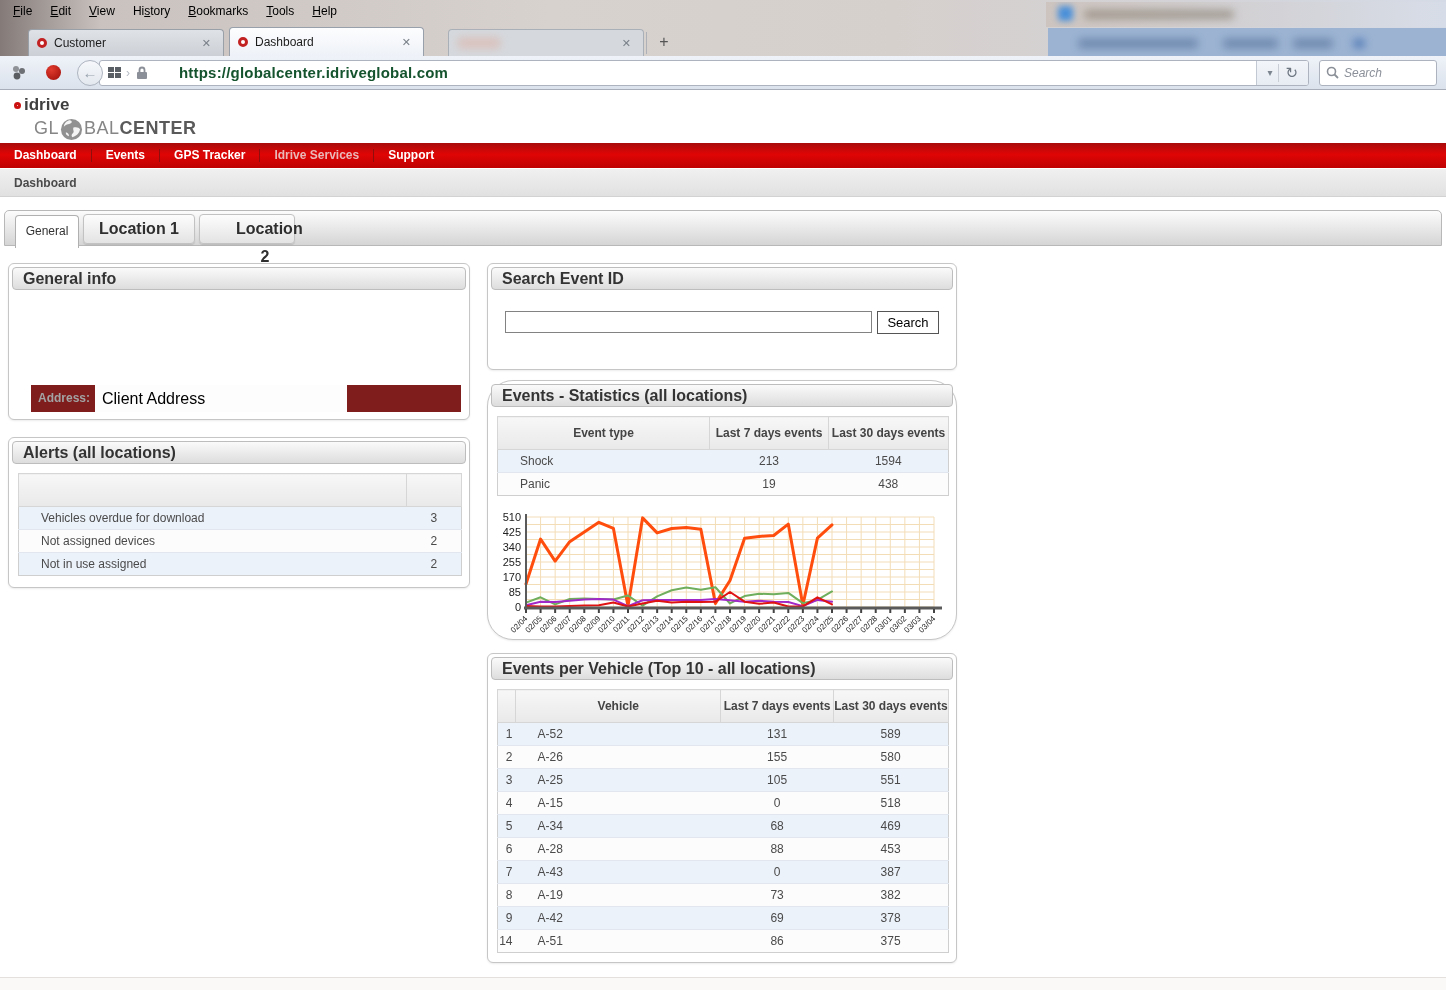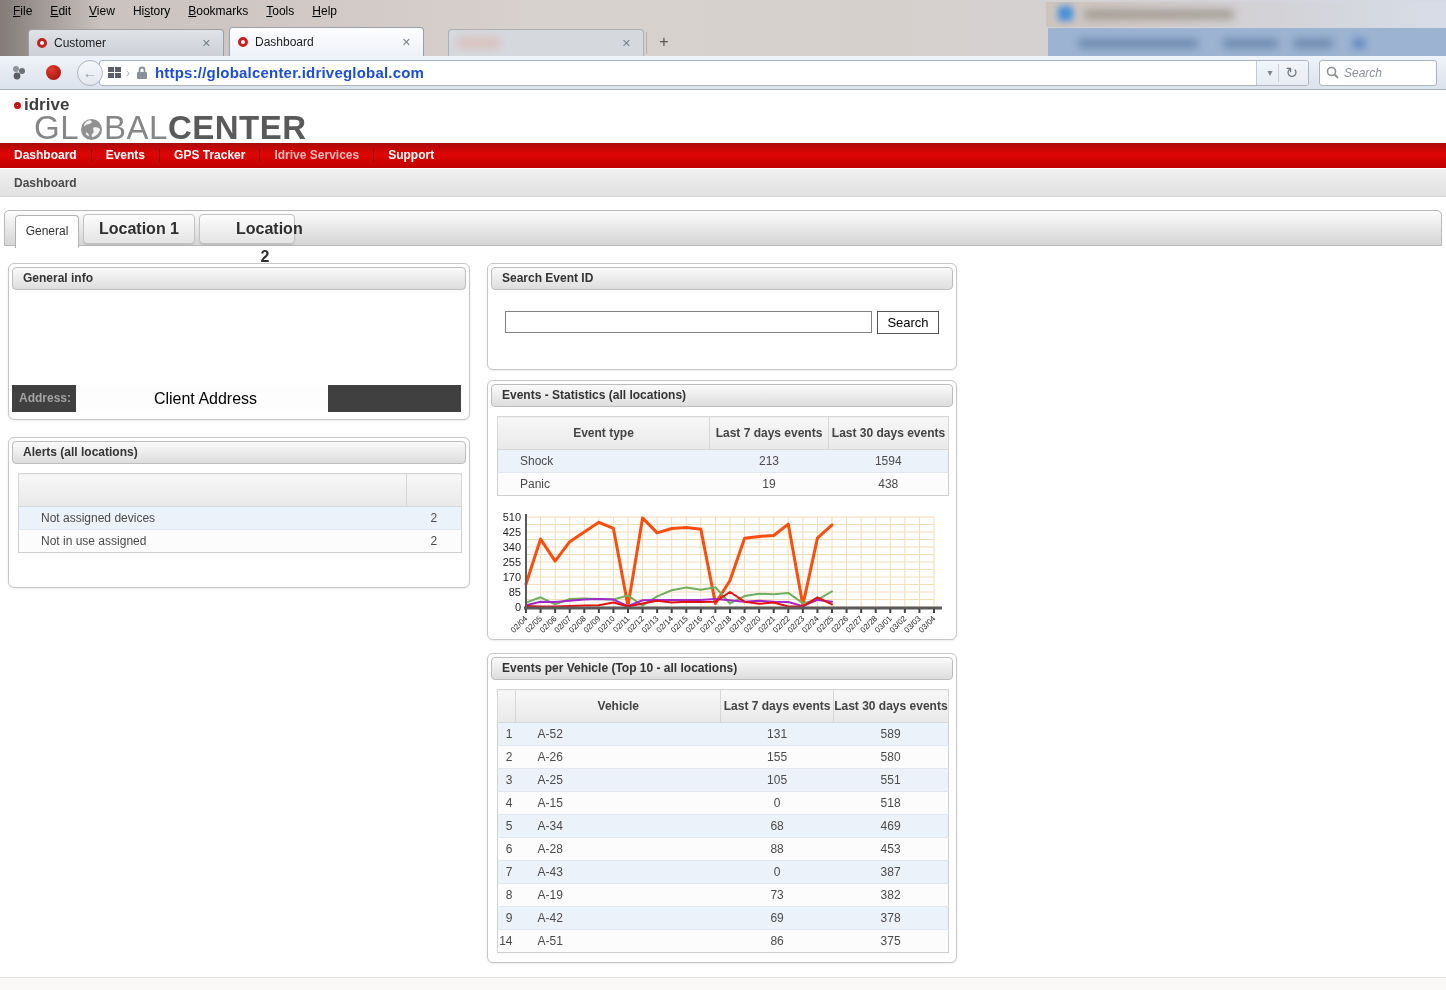--- a/index.html
+++ b/index.html
@@ -38,36 +38,36 @@
   .ext-icon { margin-left:10px; }
   .record-dot { width:15px; height:15px; border-radius:50%; background:radial-gradient(circle at 35% 30%,#e23b2e,#9c0d08); margin-left:18px; }
   .back-btn { width:26px; height:26px; border-radius:50%; background:linear-gradient(#f6f8fa,#e3e8ef); border:1px solid #adb4bf;
     color:#98a1ad; font-size:15px; text-align:center; line-height:24px; margin-left:16px; z-index:2; }
   .urlbar { position:relative; margin-left:-4px; width:1210px; height:26px; background:#fff; border:1px solid #aeb4bf; border-radius:3px;
     display:flex; align-items:center; padding-left:8px; }
   .grid-icon { display:inline-flex; flex-wrap:wrap; width:14px; gap:1px; margin-right:4px; }
   .grid-icon i { width:6px; height:5px; background:#5a5f66; }
   .chev { color:#b6bcc5; font-size:12px; margin-right:6px; }
   .lock-icon { margin-right:7px; }
-  .url-text { font-size:15px; color:#1d4ed8; font-weight:bold; letter-spacing:.2px; }
+  .url-text { font-size:15px; color:#14532d; font-weight:bold; letter-spacing:.2px;margin-left:24px; }
   .urlbar-right { position:absolute; right:0; top:0; height:24px; display:flex; align-items:center;
     background:linear-gradient(#f2f5f9,#e7ecf3); border-left:1px solid #c3c9d2; border-radius:0 2px 2px 0; padding:0 4px; }
   .drop-arrow { color:#7c8term; color:#7c8490; font-size:10px; padding:0 6px; }
   .reload { color:#6e7682; font-size:15px; padding:0 6px; border-left:1px solid #c9ced6; }
   .searchbox { margin-left:10px; width:118px; height:26px; background:#fff; border:1px solid #aeb4bf; border-radius:3px;
     display:flex; align-items:center; padding:0 6px; }
   .searchbox input { border:none; outline:none; width:86px; font-size:12px; font-family:"Liberation Sans",sans-serif; color:#333; }
   .searchbox input::placeholder { color:#8a8f98; font-style:italic; }
 
   
   .site-header { position:absolute; top:91px; left:0; width:1446px; height:40px; background:#fff; }
   .logo { position:absolute; left:14px; top:4px; cursor:pointer; }
   .logo-top { display:flex; align-items:center; font-size:17px; font-weight:bold; color:#3f3f3f; }
   .logo-ring { width:7px; height:7px; border:3px solid #cc1111; border-radius:50%; background:#fff; margin-right:3px; }
-  .logo-main { margin-left:20px; font-size:33px; line-height:26px; color:#868686; letter-spacing:.5px; display:flex; align-items:center; }
+  .logo-main { margin-left:20px; font-size:18px; line-height:26px; color:#868686; letter-spacing:.5px; display:flex; align-items:center; }
   .logo-main .ctr { color:#5a5a5a; font-weight:bold; }
   .globe { margin:0 1px; position:relative; top:1px; }
   .header-links { position:absolute; top:9px; left:730px; width:246px; display:flex; align-items:center; justify-content:flex-end; gap:18px; }
   .hlink { font-size:12px; color:#777; cursor:pointer; }
   .hlink-user { font-size:16px; color:#000; font-weight:bold; }
 
   
   .main-nav { position:absolute; top:143px; left:0; width:1446px; height:25px;
     background:linear-gradient(#a80b0b,#e00505 45%,#bf0202); display:flex; align-items:center; }
   .nav-item { font-size:12px; font-weight:bold; color:#fff; padding:0 14px; line-height:25px; cursor:pointer; }
@@ -86,45 +86,45 @@
   .ptab-active { left:10px; top:4px; width:64px; height:33px; background:#fff; border:1px solid #b0b0b0; border-bottom:none;
     border-radius:4px 4px 0 0; font-size:12px; color:#333; line-height:31px; z-index:2; }
   .ptab-idle { top:3px; height:30px; background:linear-gradient(#fdfdfd,#e3e3e3); border:1px solid #c2c2c2; border-radius:4px;
     font-size:16px; font-weight:bold; color:#2e2e2e; line-height:28px; box-shadow:0 1px 1px rgba(0,0,0,.12); }
   #ptab-loc1 { left:78px; width:112px; }
   #ptab-loc2 { left:194px; width:96px;padding-left:36px; }
 
   
   .panel { position:absolute; background:#fff; border:1px solid #c6c6c6; border-radius:6px; box-shadow:0 1px 2px rgba(0,0,0,.08); }
   .panel-hd { margin:3px; height:23px; background:linear-gradient(#fafafa,#dddddd); border:1px solid #bdbdbd; border-radius:4px;
-    font-size:12px; font-weight:bold; color:#333; line-height:21px; padding:0 10px; }
+    font-size:16px; font-weight:bold; color:#333; line-height:21px; padding:0 10px; }
 
   #panel-general { left:8px; top:263px; width:462px; height:157px; }
-  .addr-row { position:absolute; left:3px; right:8px; bottom:7px; height:27px; background:#404040;text-align:center; }
+  .addr-row { position:absolute; left:22px; right:8px; bottom:7px; height:27px; background:#7f1d1d; }
   .addr-label { position:absolute; left:7px; top:0; font-size:12px; font-weight:bold; color:#a3a3a3; line-height:27px; }
   .addr-field { position:absolute; left:64px; top:0; width:252px; height:27px; background:#fdfdfd; }
   .addr-field span { font-size:16px; color:#000; line-height:27px; margin-left:7px; }
 
   #panel-alerts { left:8px; top:437px; width:462px; height:151px; }
   table { border-collapse:collapse; }
   .dtable { margin:9px; width:444px; border:1px solid #cfcfcf; }
   .dtable th { background:linear-gradient(#f7f7f7,#e9e9e9); border:1px solid #d6d6d6; height:33px; font-size:12px; font-weight:bold; color:#444; }
   .dtable td { border-top:1px solid #e2e6ee; height:23px; font-size:12px; color:#4a4a4a; padding:0 22px; }
   .dtable tr:nth-child(odd) td { background:#ecf2fa; }
   .dtable tr:nth-child(even) td { background:#fcfcfc; }
   .val-c { text-align:center; color:#666; }
   .red-val { color:#e00000; }
   .dark-val { color:#222; }
 
   #panel-search { left:487px; top:263px; width:470px; height:107px; }
   .search-row { position:absolute; left:17px; top:47px; display:flex; gap:5px; }
   .search-row input[type=text] { width:367px; height:22px; border:1px solid #828282; font-size:13px; padding:0 4px; outline:none; font-family:"Liberation Sans",sans-serif; }
   .search-btn { width:62px; height:23px; background:#fff; border:1px solid #555; font-size:13px; color:#000; font-family:"Liberation Sans",sans-serif; }
 
-  #panel-stats { left:487px; top:380px; width:470px; height:260px; }
+  #panel-stats { left:487px; top:380px; width:470px; height:260px;border-radius:26px; }
   .green-val { color:#54ab44; }
   .panic-val { color:#e00000; }
   #chart-wrap { position:absolute; left:6px; top:130px; }
 
   #panel-vehicles { left:487px; top:653px; width:470px; height:310px; }
   .idx-col { width:18px; text-align:right; color:#333; padding:0 3px 0 0 !important; }
   .veh-col { width:205px; }
   .n7-col { width:112px; }
   .n30-col { width:115px; }
 
@@ -265,20 +265,24 @@
   <div class="panel" id="panel-alerts">
     <div class="panel-hd">Alerts (all locations)</div>
     <table class="dtable">
       <thead>
           <tr>
             <th style="width:388px;"></th>
             <th></th>
           </tr>
         </thead>
       <tbody>
+        <tr>
+            <td>Vehicles overdue for download</td>
+            <td class="val-c red-val">3</td>
+          </tr>
         <tr>
             <td>Not assigned devices</td>
             <td class="val-c red-val">2</td>
           </tr>
         <tr>
             <td>Not in use assigned</td>
             <td class="val-c dark-val">2</td>
           </tr>
       </tbody>
     </table>

